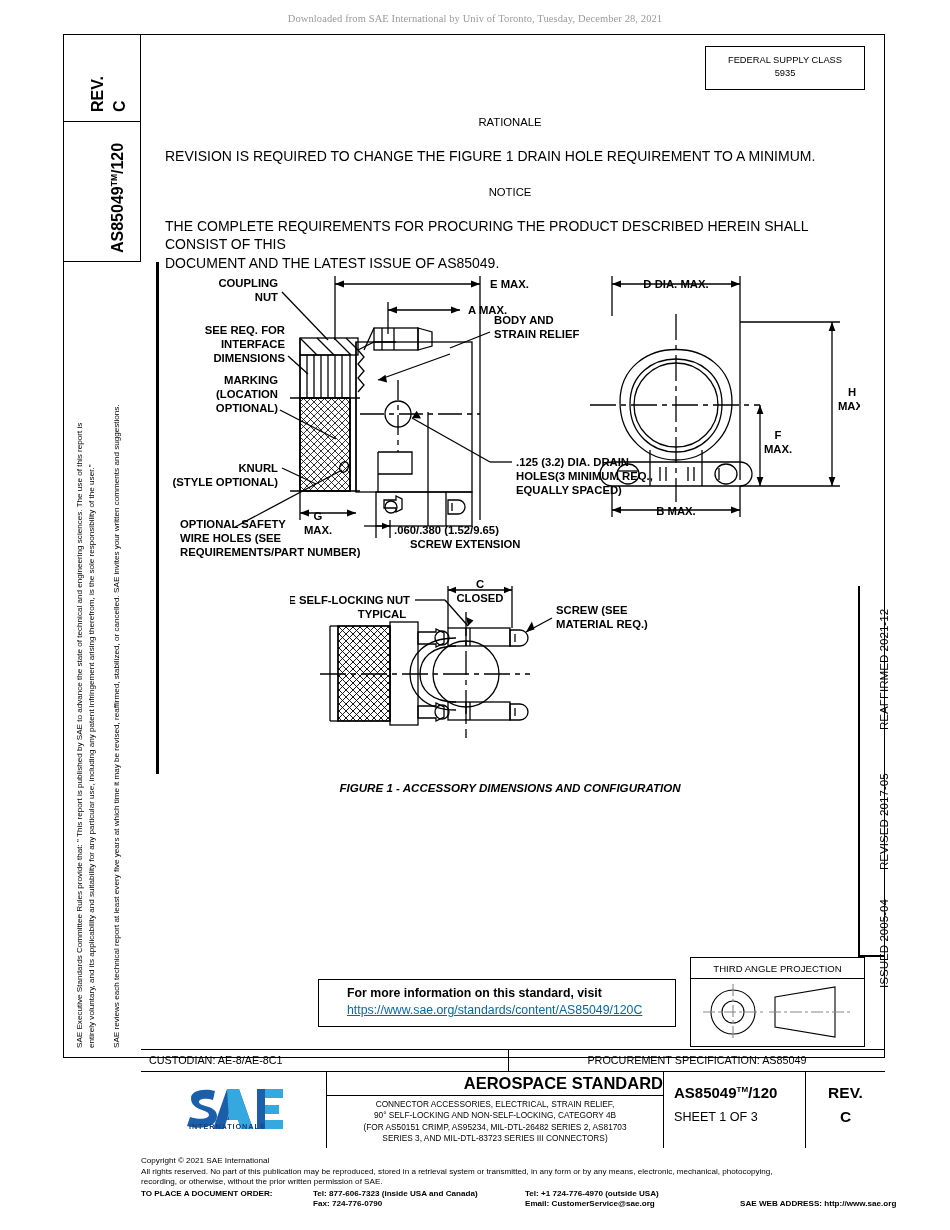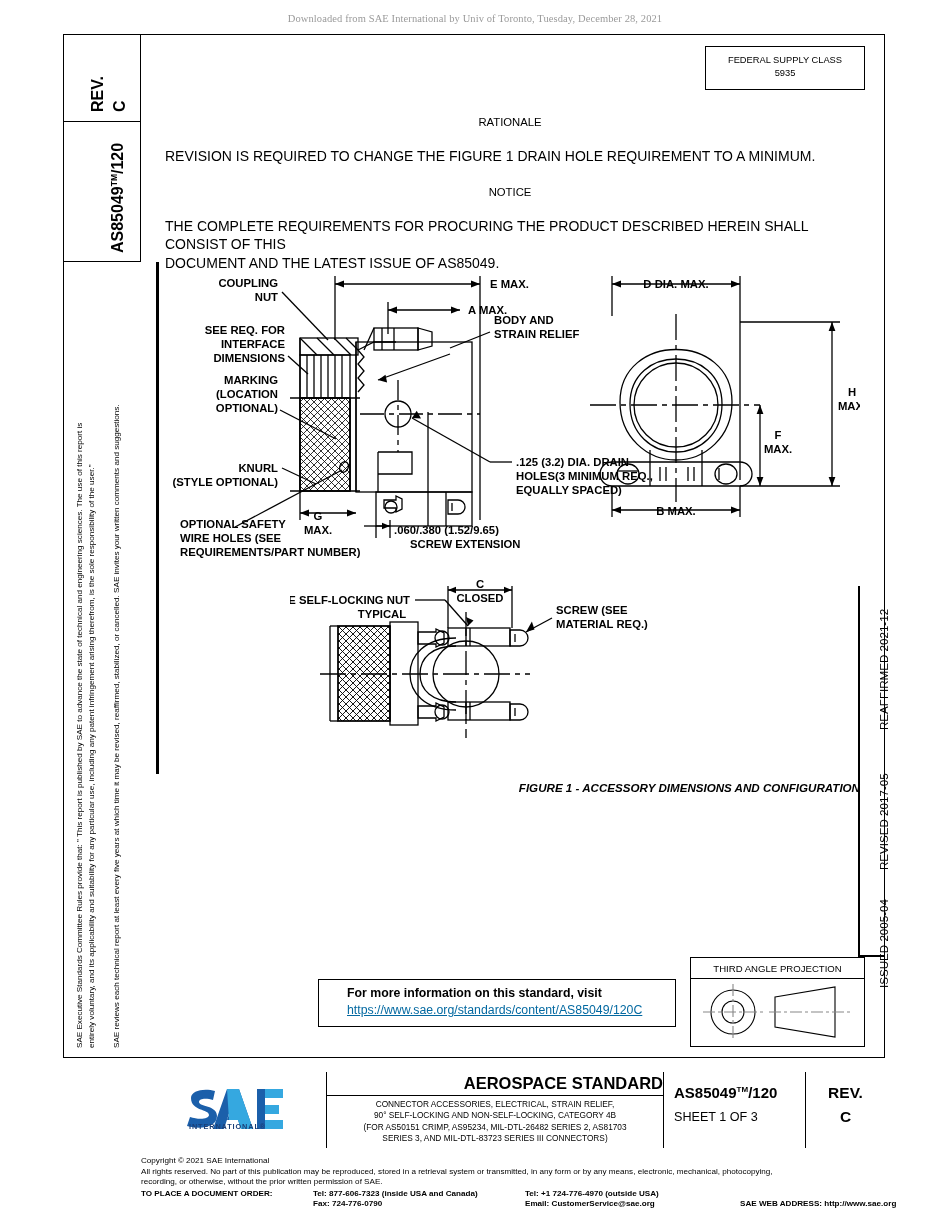--- a/index.html
+++ b/index.html
@@ -87,21 +87,21 @@
   .sp2 { height: 21px; }
   .sp3 { height: 19px; }
 
   
   .draw-rule { position:absolute; left:156px; top:262px; width:3px; height:512px; background:#000; }
   .drawing { position: absolute; left: 160px; top: 262px; width: 700px; height: 520px; }
   .lowdraw { position: absolute; left: 290px; top: 578px; width: 420px; height: 195px; }
 
   .fig-caption {
     position: absolute; left: 160px; top: 781px; width: 700px;
-    text-align: right; font-style: italic; font-weight: bold; font-size: 11.6px;
+    text-align: center; font-style: italic; font-weight: bold; font-size: 11.6px;
   }
 
   
   .dates-strip { position: absolute; right: 65px; top: 600px; width: 24px; height: 370px; }
   .dtext {
     position: absolute; transform-origin: 0 0; transform: rotate(-90deg);
     white-space: nowrap; font-size: 11.6px; left: 16px;
   }
 
   .dates-divider { position:absolute; left:858px; top:955px; width:27px; height:1.6px; background:#000;}
@@ -471,20 +471,24 @@
           <circle cx="42" cy="33" r="11"></circle>
           <line x1="42" y1="5" x2="42" y2="61" stroke-dasharray="12 3 3 3" stroke="#888"></line>
           <line x1="12" y1="33" x2="72" y2="33" stroke-dasharray="12 3 3 3" stroke="#888"></line>
           <path d="M84 18 L144 8 L144 58 L84 48 Z"></path>
           <line x1="78" y1="33" x2="162" y2="33" stroke-dasharray="12 3 3 3" stroke="#888"></line>
         </g>
       </svg>
     </div>
   </div>
 
+  <div class="cust-row">
+    <div class="cust-cell">CUSTODIAN: AE-8/AE-8C1</div>
+    <div class="proc-cell">PROCUREMENT SPECIFICATION: AS85049</div>
+  </div>
 
   <div class="title-block">
     <div class="tb-logo">
       <svg class="sae-logo" viewBox="0 0 105 48">
         <path d="M8 12 C8 4 22 2 32 5 L30 14 C24 12 16 12 16 16 C16 21 34 19 34 30 C34 41 18 44 4 40 L7 31 C16 34 26 33 26 29 C26 23 8 25 8 12 Z" fill="#1b5faa"></path>
         <path d="M44 3 L56 3 L70 43 L58 43 L55 34 L44 34 L47 26 L53 26 L50 15 L41 43 L30 43 Z" fill="#1b5faa"></path>
         <path d="M44 3 L56 3 L70 43 L58 43 L55 34 L46 34 Z" fill="#35a8e0"></path>
         <rect x="74" y="3" width="26" height="9" fill="#35a8e0"></rect>
         <rect x="74" y="19" width="22" height="9" fill="#35a8e0"></rect>
         <rect x="74" y="34" width="26" height="9" fill="#35a8e0"></rect>

